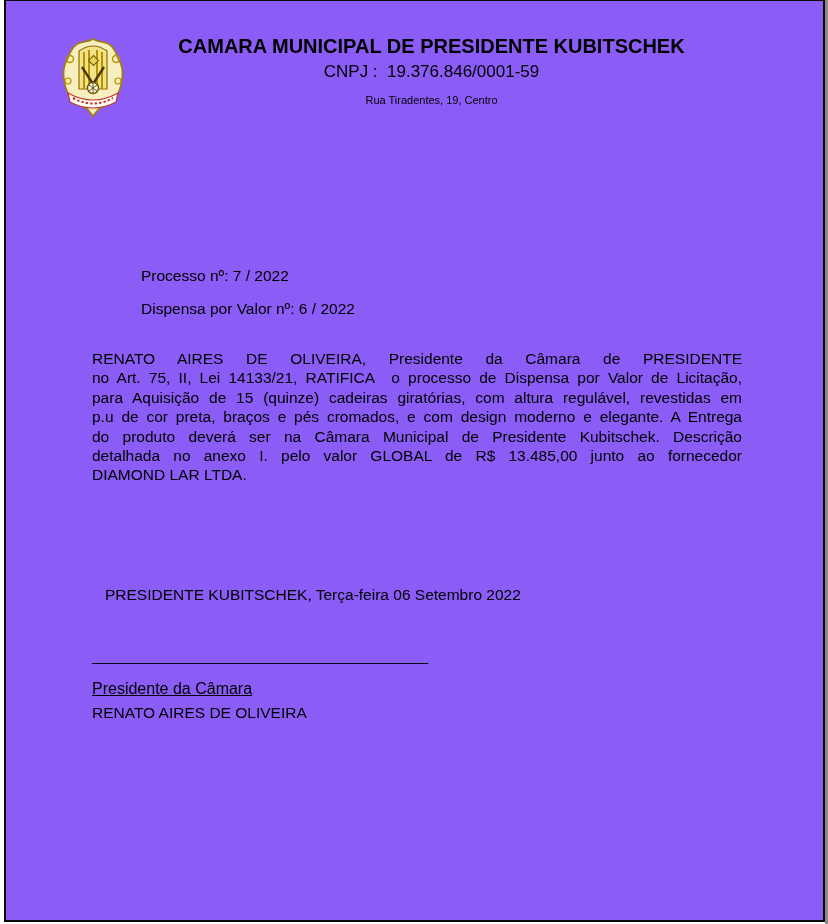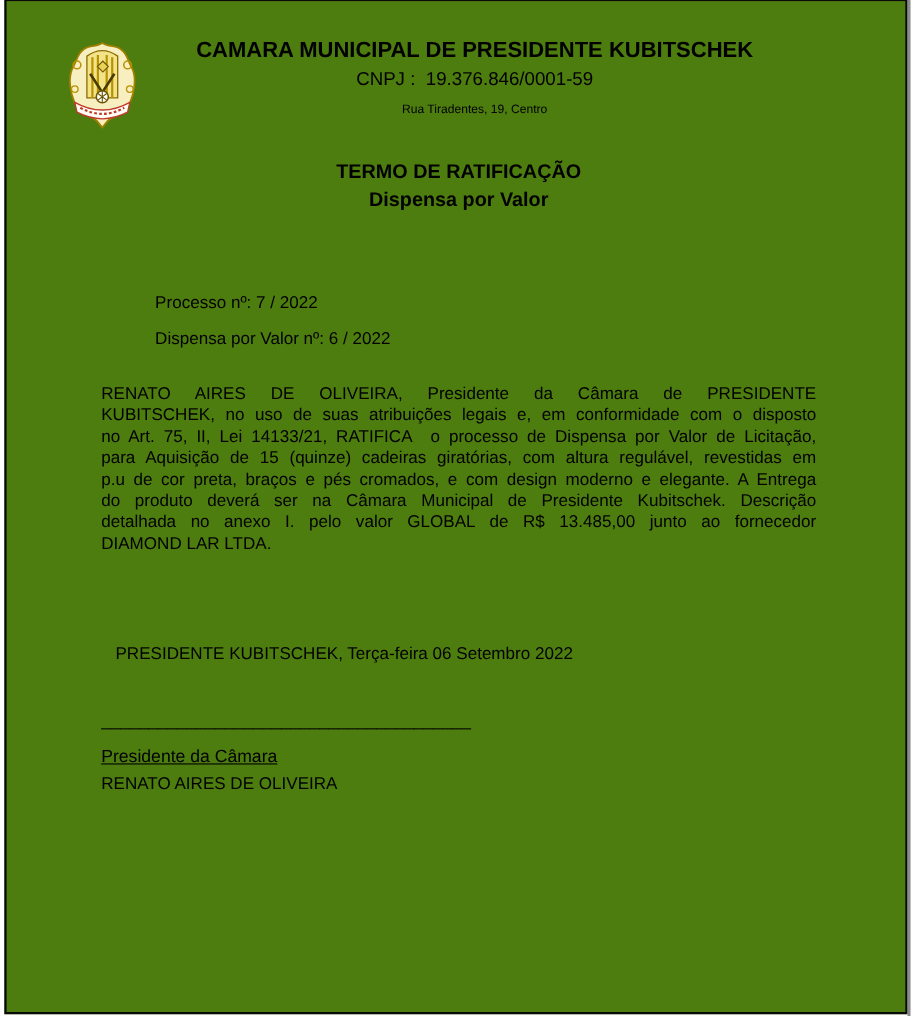--- a/index.html
+++ b/index.html
@@ -25,21 +25,21 @@
     background: #8a8a8a;
   }
   .page {
     position: absolute;
     left: 4px;
     top: -1px;
     width: 821px;
     height: 923px;
     box-sizing: border-box;
     border: 2px solid #0a0a0a;
-    background: #4d7c0f;
+    background: #8b5cf6;
   }
   
   .logo {
     position: absolute;
     left: 53px;
     top: 36px;
     width: 68px;
     height: 80px;
   }
   .header-text {
@@ -180,31 +180,26 @@
         <path d="M14 61 Q34 72 54 61" stroke="#c0392b" stroke-width="2" stroke-dasharray="2.5 2" fill="none"></path>
       </svg>
     </div>
 
     <div class="header-text">
       <div class="org-name">CAMARA MUNICIPAL DE PRESIDENTE KUBITSCHEK</div>
       <div class="cnpj">CNPJ :&nbsp; 19.376.846/0001-59</div>
       <div class="address">Rua Tiradentes, 19, Centro</div>
     </div>
 
-    <div class="doc-title">
-      <div>TERMO DE RATIFICAÇÃO</div>
-      <div>Dispensa por Valor</div>
-    </div>
 
     <div class="process-line-1">Processo nº: 7 / 2022</div>
     <div class="process-line-2">Dispensa por Valor nº: 6 / 2022</div>
 
     <div class="body-paragraph">
         <div class="body-line">RENATO AIRES DE OLIVEIRA, Presidente da Câmara de PRESIDENTE</div>
-        <div class="body-line">KUBITSCHEK, no uso de suas atribuições legais e, em conformidade com o disposto</div>
         <div class="body-line">no Art. 75, II, Lei 14133/21, RATIFICA&nbsp; o processo de Dispensa por Valor de Licitação,</div>
         <div class="body-line">para Aquisição de 15 (quinze) cadeiras giratórias, com altura regulável, revestidas em</div>
         <div class="body-line">p.u de cor preta, braços e pés cromados, e com design moderno e elegante. A Entrega</div>
         <div class="body-line">do produto deverá ser na Câmara Municipal de Presidente Kubitschek. Descrição</div>
         <div class="body-line">detalhada no anexo I. pelo valor GLOBAL de R$ 13.485,00 junto ao fornecedor</div>
         <div class="body-line last">DIAMOND LAR LTDA.</div>
       </div>
 
     <div class="dateline">PRESIDENTE KUBITSCHEK, Terça-feira 06 Setembro 2022</div>
 

